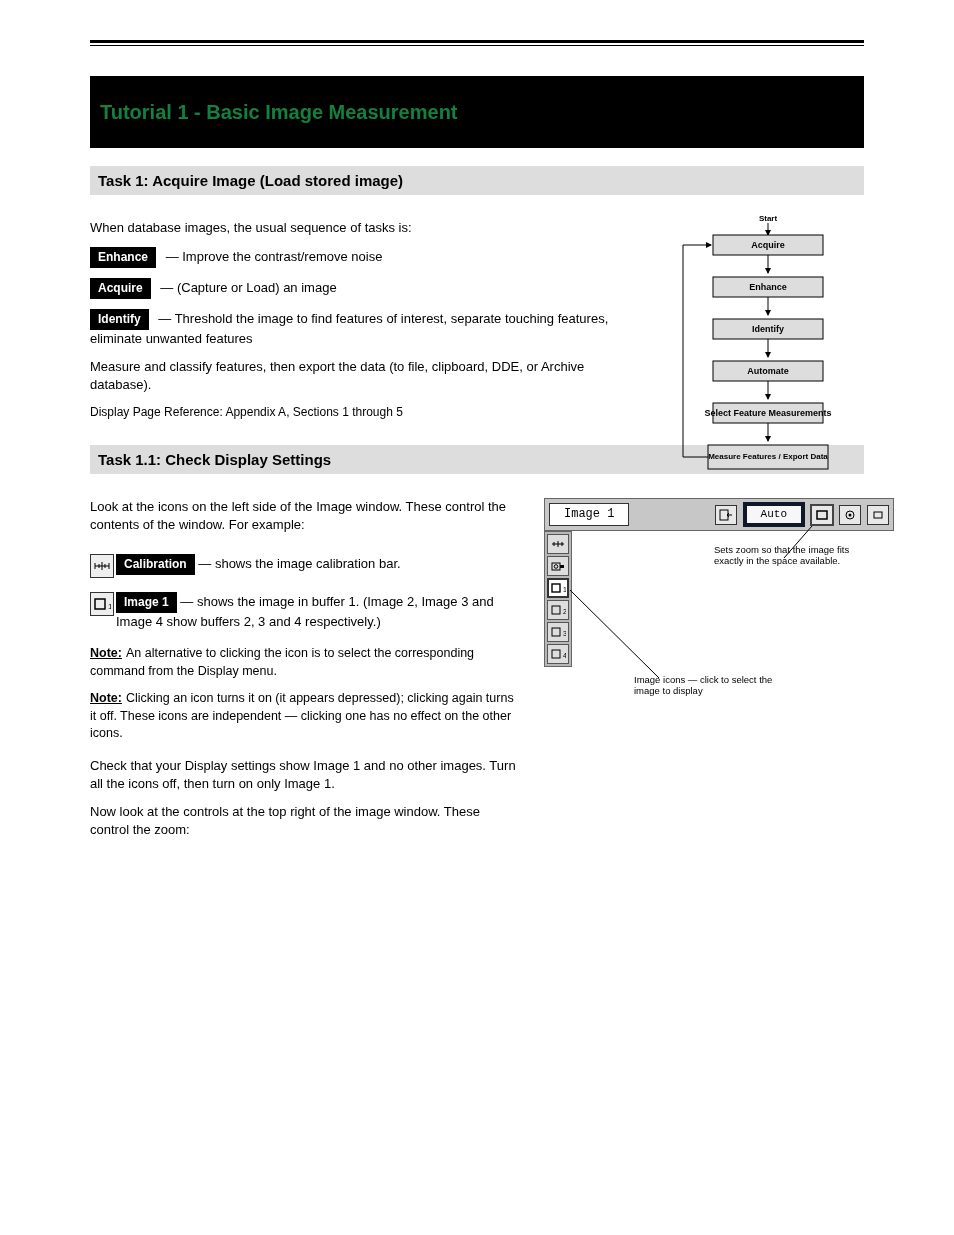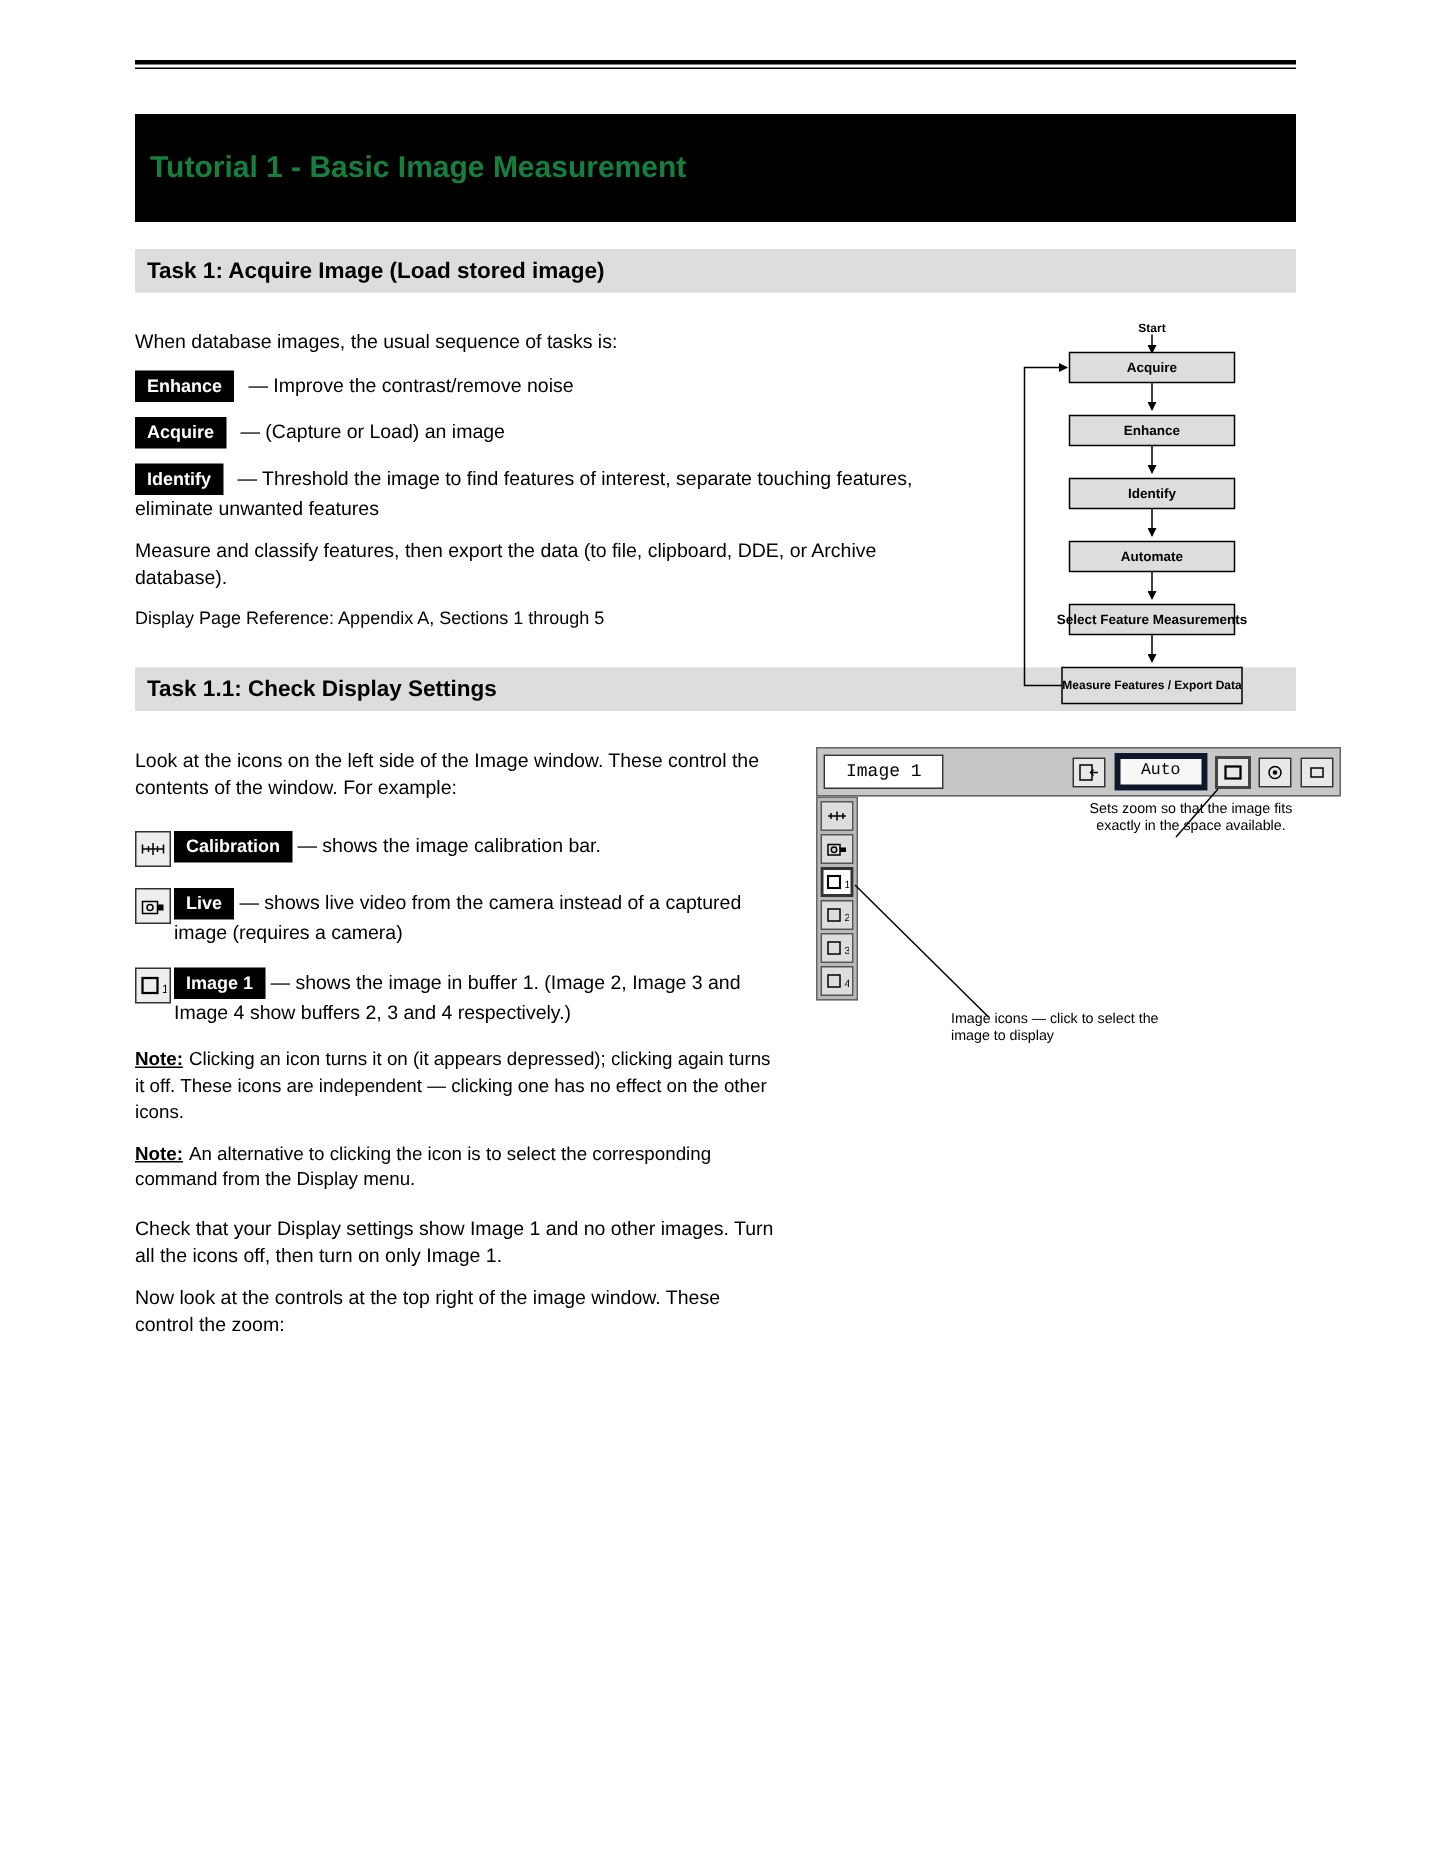--- a/index.html
+++ b/index.html
@@ -204,50 +204,38 @@
           <svg width="18" height="14">
               <line x1="2" y1="7" x2="16" y2="7" stroke="#000"></line>
               <path d="M2,4 L2,10 M6,5 L6,9 M9,3 L9,11 M12,5 L12,9 M16,4 L16,10" stroke="#000"></path>
             </svg>
         </span>
         <div class="icon-def">
           <span class="mini-black">Calibration</span><span> — shows the image calibration bar.</span>
         </div>
       </div>
 
-      <div class="icon-row">
-        <span class="icon-box">
-          <svg width="18" height="14">
-              <rect x="2" y="4" width="10" height="8" fill="none" stroke="#000"></rect>
-              <circle cx="7" cy="8" r="2" fill="none" stroke="#000"></circle>
-              <rect x="12" y="6" width="4" height="4" fill="#000"></rect>
-            </svg>
-        </span>
-        <div class="icon-def">
-          <span class="mini-black">Live</span><span> — shows live video from the camera instead of a captured image (requires a camera)</span>
-        </div>
-      </div>
 
       <div class="icon-row">
         <span class="icon-box">
           <svg width="18" height="14">
               <rect x="2" y="2" width="10" height="10" fill="none" stroke="#000" stroke-width="1.5"></rect>
               <text x="15" y="12" font-size="8">1</text>
             </svg>
         </span>
         <div class="icon-def">
           <span class="mini-black">Image 1</span><span> — shows the image in buffer 1. (Image 2, Image 3 and Image 4 show buffers 2, 3 and 4 respectively.)</span>
         </div>
       </div>
 
       <p class="note">
+        <span class="note-lbl">Note:</span><span>An alternative to clicking the icon is to select the corresponding command from the Display menu.</span>
+      </p>
+      <p class="note">
         <span class="note-lbl">Note:</span><span>Clicking an icon turns it on (it appears depressed); clicking again turns it off. These icons are independent — clicking one has no effect on the other icons.</span>
-      </p>
-      <p class="note">
-        <span class="note-lbl">Note:</span><span>An alternative to clicking the icon is to select the corresponding command from the Display menu.</span>
       </p>
 
       <p style="margin-top:14px;">Check that your Display settings show Image 1 and no other images. Turn all the icons off, then turn on only Image 1.</p>
       <p style="margin-top:10px;">Now look at the controls at the top right of the image window. These control the zoom:</p>
     </div>
 
     <div class="toolbar-figure">
       <div class="tb-top">
         <span class="tb-imglabel">Image 1</span>
         <span style="flex:1"></span>
@@ -314,18 +302,18 @@
                 <text x="13" y="10" font-size="7">4</text>
               </svg>
           </div>
         </div>
       </div>
 
       <svg width="350" height="220" style="position:absolute;left:0;top:0;pointer-events:none;">
         <line class="callout-line" x1="268" y1="28" x2="240" y2="60"></line>
         <line class="callout-line" x1="26" y1="92" x2="115" y2="180"></line>
       </svg>
-      <div class="callout" style="left:170px; top:36px; width:160px; text-align:center;">Sets zoom so that the image fits exactly in the space available.</div>
+      <div class="callout" style="left:170px; top:46px; width:160px; text-align:left;">Sets zoom so that the image fits exactly in the space available.</div>
       <div class="callout" style="left:90px; top:176px; width:150px;">Image icons — click to select the image to display</div>
     </div>
   </div>
 
 </div>
 
 </body></html>

